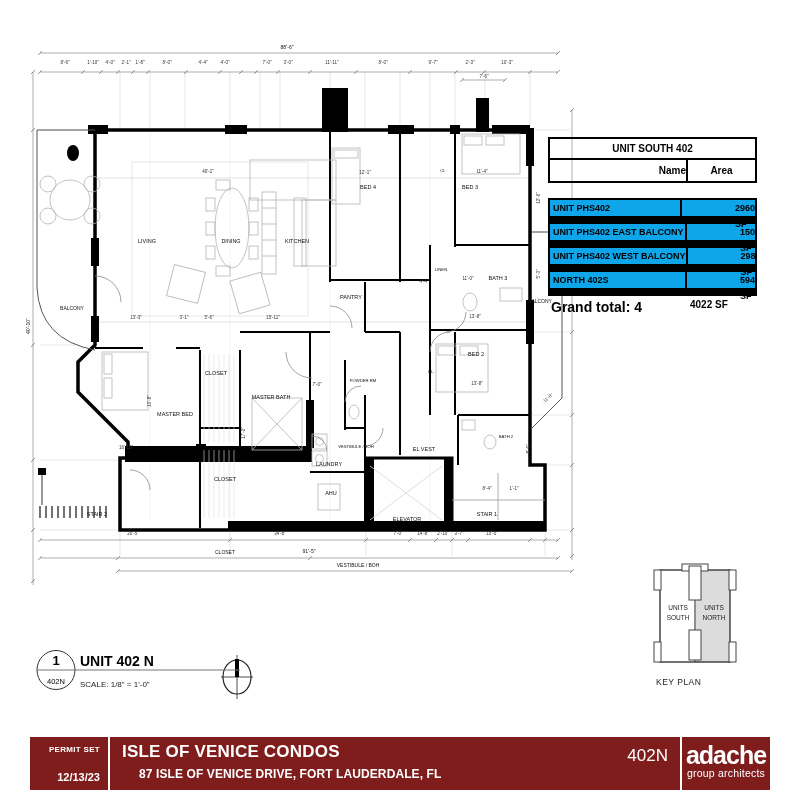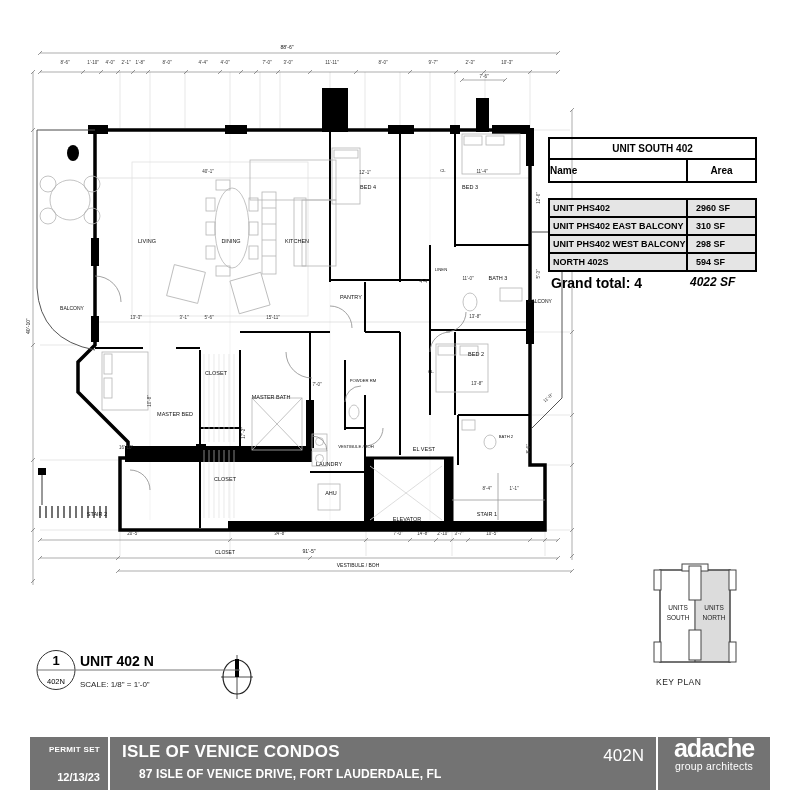--- a/index.html
+++ b/index.html
@@ -14,39 +14,39 @@
   .kp{font-size:6.5px;fill:#222;}
   .kpl{font-size:8.5px;fill:#222;text-anchor:start;letter-spacing:.5px;}
   .dt-num{font-size:13px;font-weight:bold;fill:#000;}
   .dt-ref{font-size:7.5px;fill:#000;}
   .dt-title{font-size:14px;font-weight:bold;fill:#000;text-anchor:start;}
   .dt-scale{font-size:8px;fill:#222;text-anchor:start;}
   
   .atable{position:absolute;left:548px;top:137px;width:209px;font-weight:bold;color:#000;}
   .at-title{border:2px solid #000;height:19px;line-height:19px;text-align:center;font-size:10px;}
   .at-head{display:flex;border:2px solid #000;border-top:none;height:21px;margin-bottom:15px;}
-  .at-head .h1{width:136px;border-right:2px solid #000;text-align:left;line-height:21px;font-size:10px;}
+  .at-head .h1{width:136px;border-right:2px solid #000;text-align:right;line-height:21px;font-size:10px;}
   .at-head .h2{flex:1;text-align:center;line-height:21px;font-size:10px;}
   .at-body{border:2px solid #000;border-bottom:none;}
-  .at-row{display:flex;height:16px;border-bottom:2px solid #000000;background:#e5e5e5;}
+  .at-row{display:flex;height:16px;border-bottom:8px solid #000000;background:#0ea5e9;gap:45px;}
   .at-row .c1{width:133px;border-right:2px solid #000;padding-left:3px;font-size:9px;line-height:16px;white-space:nowrap;}
   .at-row .c2{flex:1;padding-left:8px;font-size:9px;line-height:16px;}
   .at-total{display:flex;height:18px;padding-top:3px;}
   .at-total .c1{width:135px;padding-left:3px;font-size:14px;}
-  .at-total .c2{flex:1;padding-left:4px;font-size:12px;font-style:italic;}
+  .at-total .c2{flex:1;padding-left:4px;font-size:10px;}
   
-  .tbar{position:absolute;left:30px;top:737px;width:740px;height:53px;background:#737373;display:flex;color:#fff;font-weight:bold;}
+  .tbar{position:absolute;left:30px;top:737px;width:740px;height:53px;background:#7f1d1d;display:flex;color:#fff;font-weight:bold;}
   .tb-left{width:80px;padding:8px 8px 7px 0;text-align:right;display:flex;flex-direction:column;justify-content:space-between;border-right:2px solid #fff;box-sizing:border-box;}
   .tb-permit{font-size:8px;letter-spacing:.3px;}
   .tb-date{font-size:11px;}
   .tb-main{flex:1;position:relative;padding:5px 0 8px 12px;border-right:2px solid #fff;}
   .tb-project{font-size:17px;letter-spacing:.2px;}
   .tb-address{font-size:12px;margin-top:5px;letter-spacing:.1px;margin-left:17px;}
   .tb-sheetno{position:absolute;right:12px;top:9px;font-size:17px;font-weight:normal;}
-  .tb-logo{width:112px;text-align:center;}
+  .tb-logo{width:88px;text-align:center;padding-top:7px;}
   .logo-main{font-size:25px;font-weight:bold;letter-spacing:-1px;line-height:23px;}
   .logo-sub{font-size:10.5px;font-weight:normal;letter-spacing:.2px;}
 </style>
 </head>
 <body>
 
 <div id="sheet">
 
 <svg id="plan-svg" width="800" height="800" viewBox="0 0 800 800">
 
@@ -299,21 +299,21 @@
       <div class="h1">Name</div>
       <div class="h2">Area</div>
     </div>
     <div class="at-body">
       <div class="at-row">
         <div class="c1">UNIT PHS402</div>
         <div class="c2">2960 SF</div>
       </div>
       <div class="at-row">
         <div class="c1">UNIT PHS402 EAST BALCONY</div>
-        <div class="c2">310 SF</div>
+        <div class="c2">150 SF</div>
       </div>
       <div class="at-row">
         <div class="c1">UNIT PHS402 WEST BALCONY</div>
         <div class="c2">298 SF</div>
       </div>
       <div class="at-row">
         <div class="c1">NORTH 402S</div>
         <div class="c2">594 SF</div>
       </div>
     </div>

